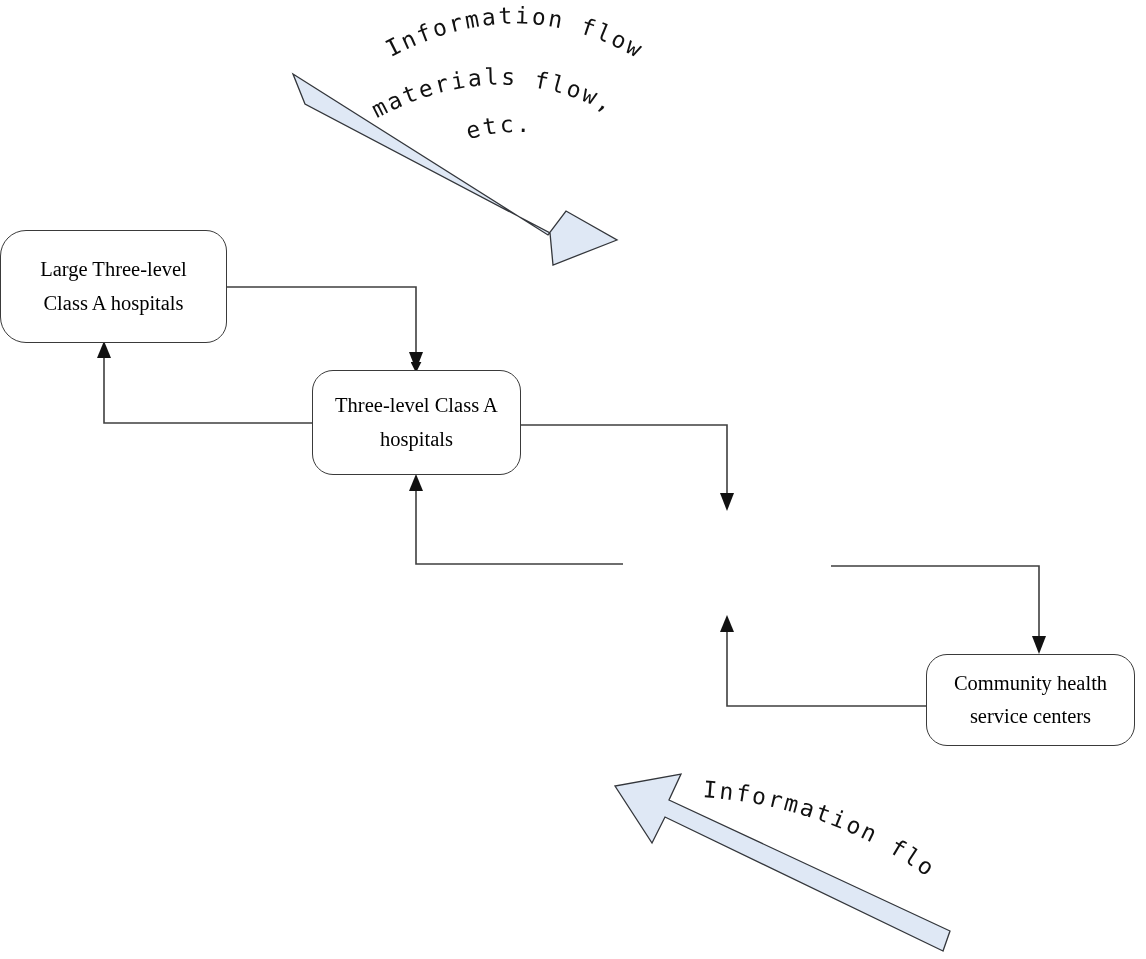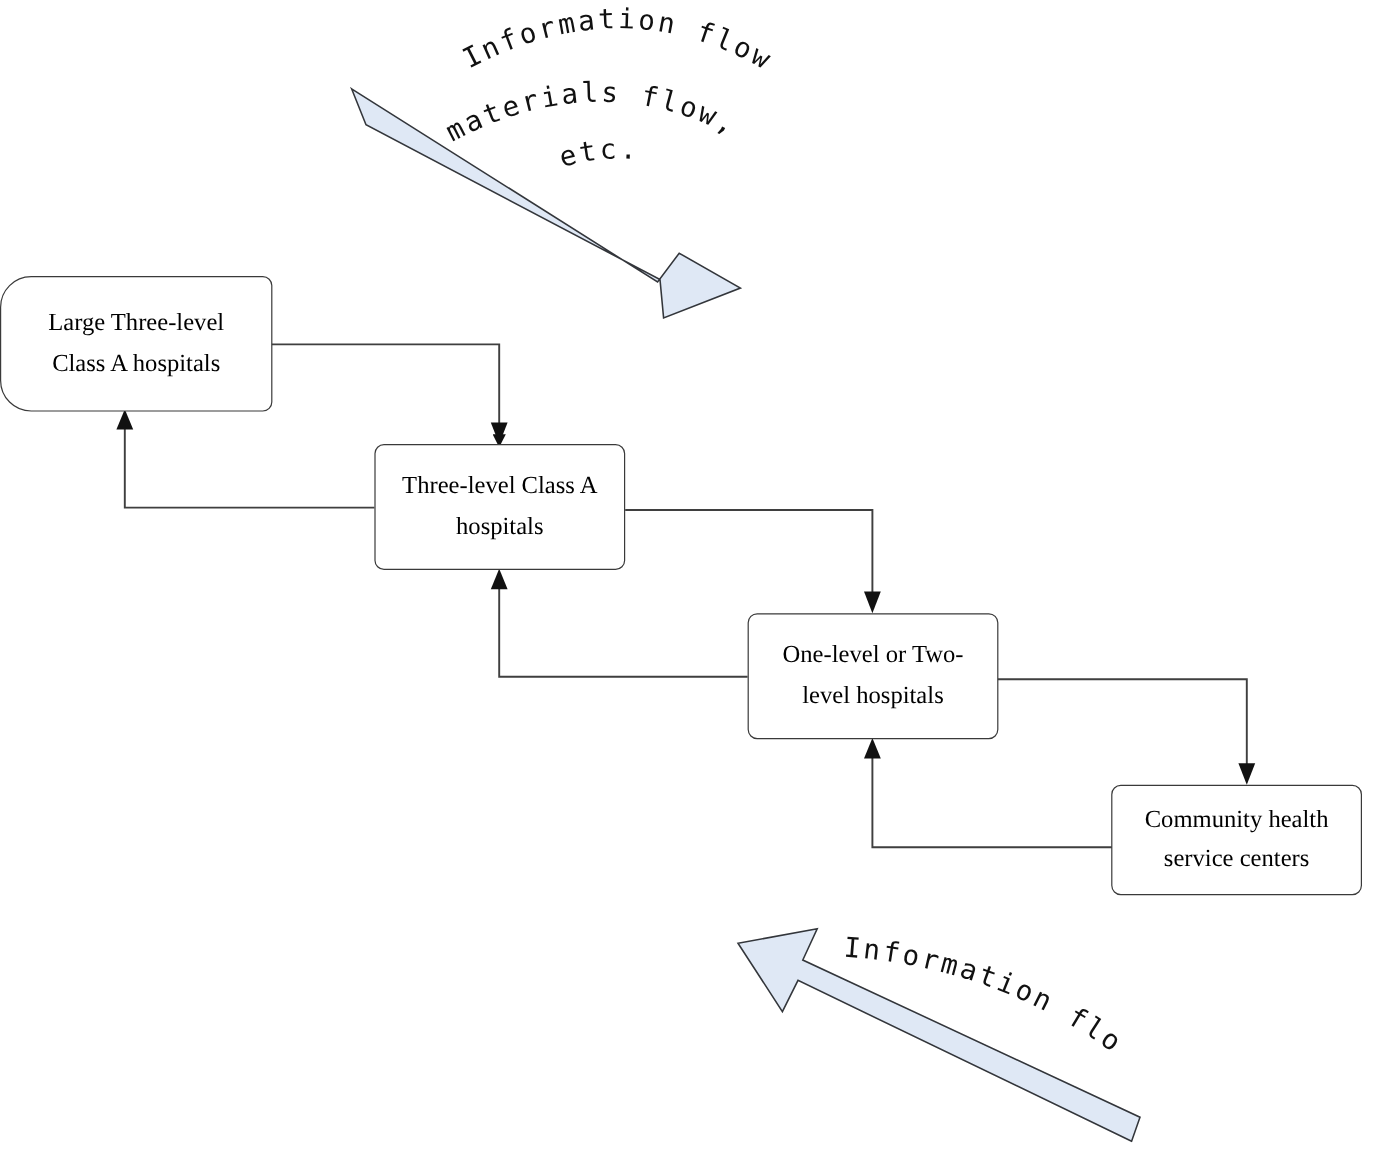--- a/index.html
+++ b/index.html
@@ -21,21 +21,21 @@
     position: absolute;
     left: 0;
     top: 0;
     width: 1146px;
     height: 959px;
   }
   .node-box {
     position: absolute;
     box-sizing: border-box;
     border: 1.3px solid #3a3a3a;
-    border-radius: 8px;
+    border-radius: 21px;
     background: #ffffff;
     display: flex;
     align-items: center;
     justify-content: center;
     text-align: center;
     font-family: "Liberation Serif", serif;
     font-size: 20.5px;
     color: #000000;
     line-height: 1.62;
     padding: 2px 10px;
@@ -124,23 +124,19 @@
   <div class="node-box" style="left:0px; top:230px; width:227px; height:113px; border-top-left-radius:26px; border-bottom-left-radius:26px;">
     <span class="node-label">Large Three-level
 Class A hospitals</span>
   </div>
 
   <div class="node-box" style="left:312px; top:370px; width:209px; height:105px;">
     <span class="node-label">Three-level Class A
 hospitals</span>
   </div>
 
-  <div class="node-box" style="left:623px; top:511px; width:209px; height:105px;">
-    <span class="node-label">One-level or Two-
-level hospitals</span>
-  </div>
 
   <div class="node-box" style="left:926px; top:654px; width:209px; height:92px;">
     <span class="node-label">Community health
 service centers</span>
   </div>
 
 </div>
 
 </body></html>

